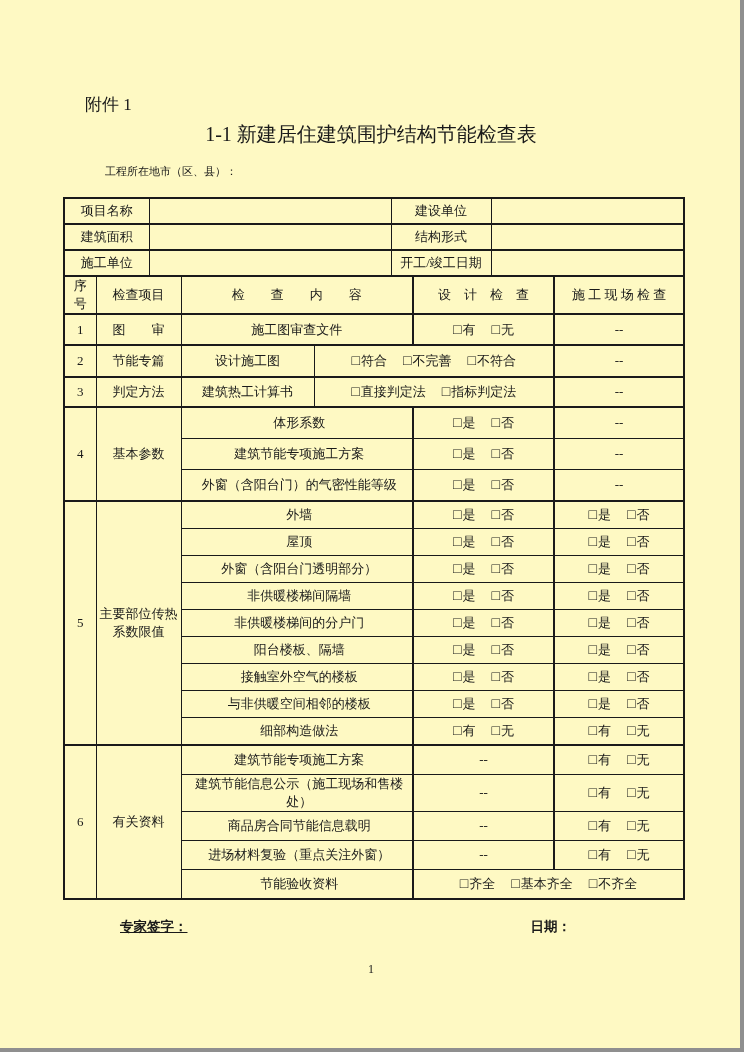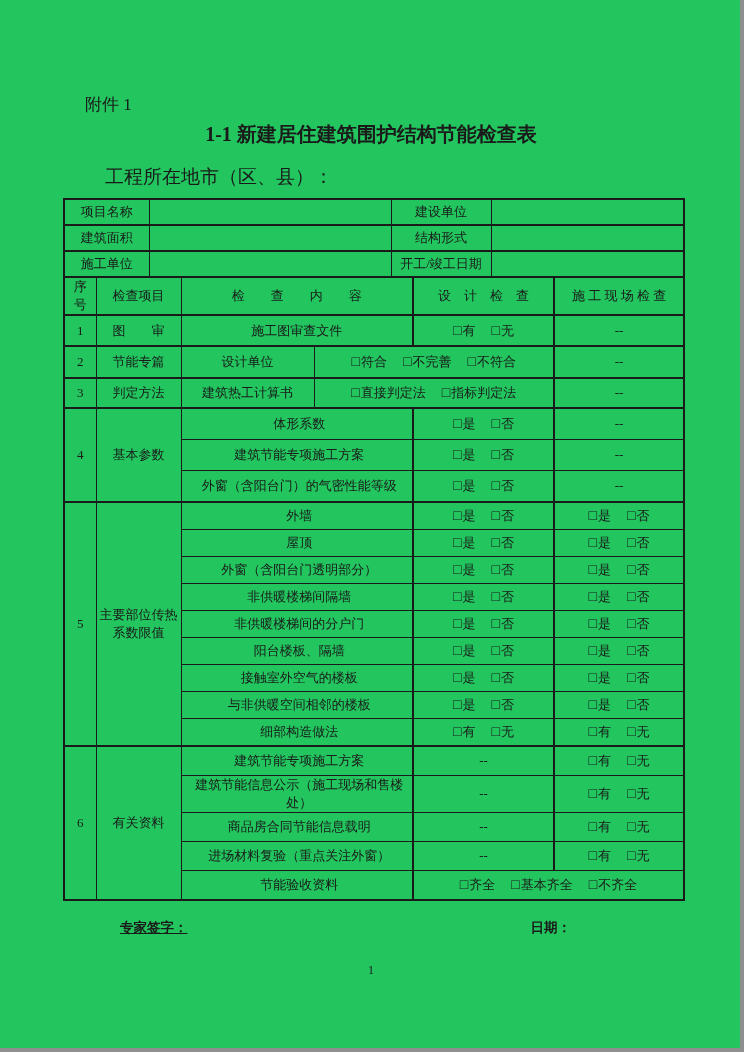--- a/index.html
+++ b/index.html
@@ -1,22 +1,22 @@
 <!DOCTYPE html>
 <html><head>
 <meta charset="utf-8">
 <style>
   html,body{margin:0;padding:0;}
   body{width:744px;height:1052px;background:#8f8f8f;font-family:"Liberation Serif","DejaVu Serif",serif;}
-  .page{position:absolute;top:0;left:0;width:740px;height:1048px;background:#22c55e;color:#1a1a1a;overflow:hidden;}
+  .page{position:absolute;top:0;left:0;width:740px;height:1048px;background:#fef9c3;color:#1a1a1a;overflow:hidden;}
   .content{padding:0 61px 0 63px;}
   .attachment{margin:93px 0 0 22px;font-size:17px;}
   .title{margin:16px 0 0 0;text-align:center;font-size:22px;font-weight:bold;letter-spacing:1px;}
-  .subtitle{margin:5px 0 16px 0;text-align:center;font-size:20px;font-weight:bold;}
-  .location{margin:15px 0 8px 42px;font-size:19px;}
+  .subtitle{margin:5px 0 16px 0;text-align:center;font-size:20px;font-weight:normal;}
+  .location{margin:15px 0 18px 42px;font-size:11px;}
   table{border-collapse:collapse;table-layout:fixed;width:620px;border-radius:6px;}
   .info{border:2px solid #1a1a1a;}
   .info td{border:1px solid #1a1a1a;border-top:2px solid #1a1a1a;border-bottom:2px solid #1a1a1a;height:24px;font-size:13px;text-align:center;padding:0 4px;overflow:hidden;}
   .main{border:2px solid #1a1a1a;margin-top:-2px;padding-left:28px;}
   .main th,.main td{border:1px solid #1a1a1a;font-size:13px;font-weight:normal;text-align:center;vertical-align:middle;padding:0 3px;overflow:hidden;}
   .main tr.thick>th,.main tr.thick>td{border-top:2px solid #1a1a1a;}
   .bl2{border-left:2px solid #1a1a1a !important;}
   .left{text-align:right;padding-left:8px !important;}
   .hd th{height:28px;}
   .r26 td{height:26px;}
@@ -91,21 +91,21 @@
         <td>1</td>
         <td>图　　审</td>
         <td colspan="2">施工图审查文件</td>
         <td class="bl2"><span class="opt"><span class="box">□</span><span>有</span></span><span class="opt"><span class="box">□</span><span>无</span></span></td>
         <td class="bl2">--</td>
       </tr>
 
       <tr class="thick r30">
         <td>2</td>
         <td>节能专篇</td>
-        <td>设计单位</td>
+        <td>设计施工图</td>
         <td colspan="2"><span class="opt"><span class="box">□</span><span>符合</span></span><span class="opt"><span class="box">□</span><span>不完善</span></span><span class="opt"><span class="box">□</span><span>不符合</span></span></td>
         <td class="bl2">--</td>
       </tr>
 
       <tr class="thick r28">
         <td>3</td>
         <td>判定方法</td>
         <td>建筑热工计算书</td>
         <td colspan="2"><span class="opt"><span class="box">□</span><span>直接判定法</span></span><span class="opt"><span class="box">□</span><span>指标判定法</span></span></td>
         <td class="bl2">--</td>

